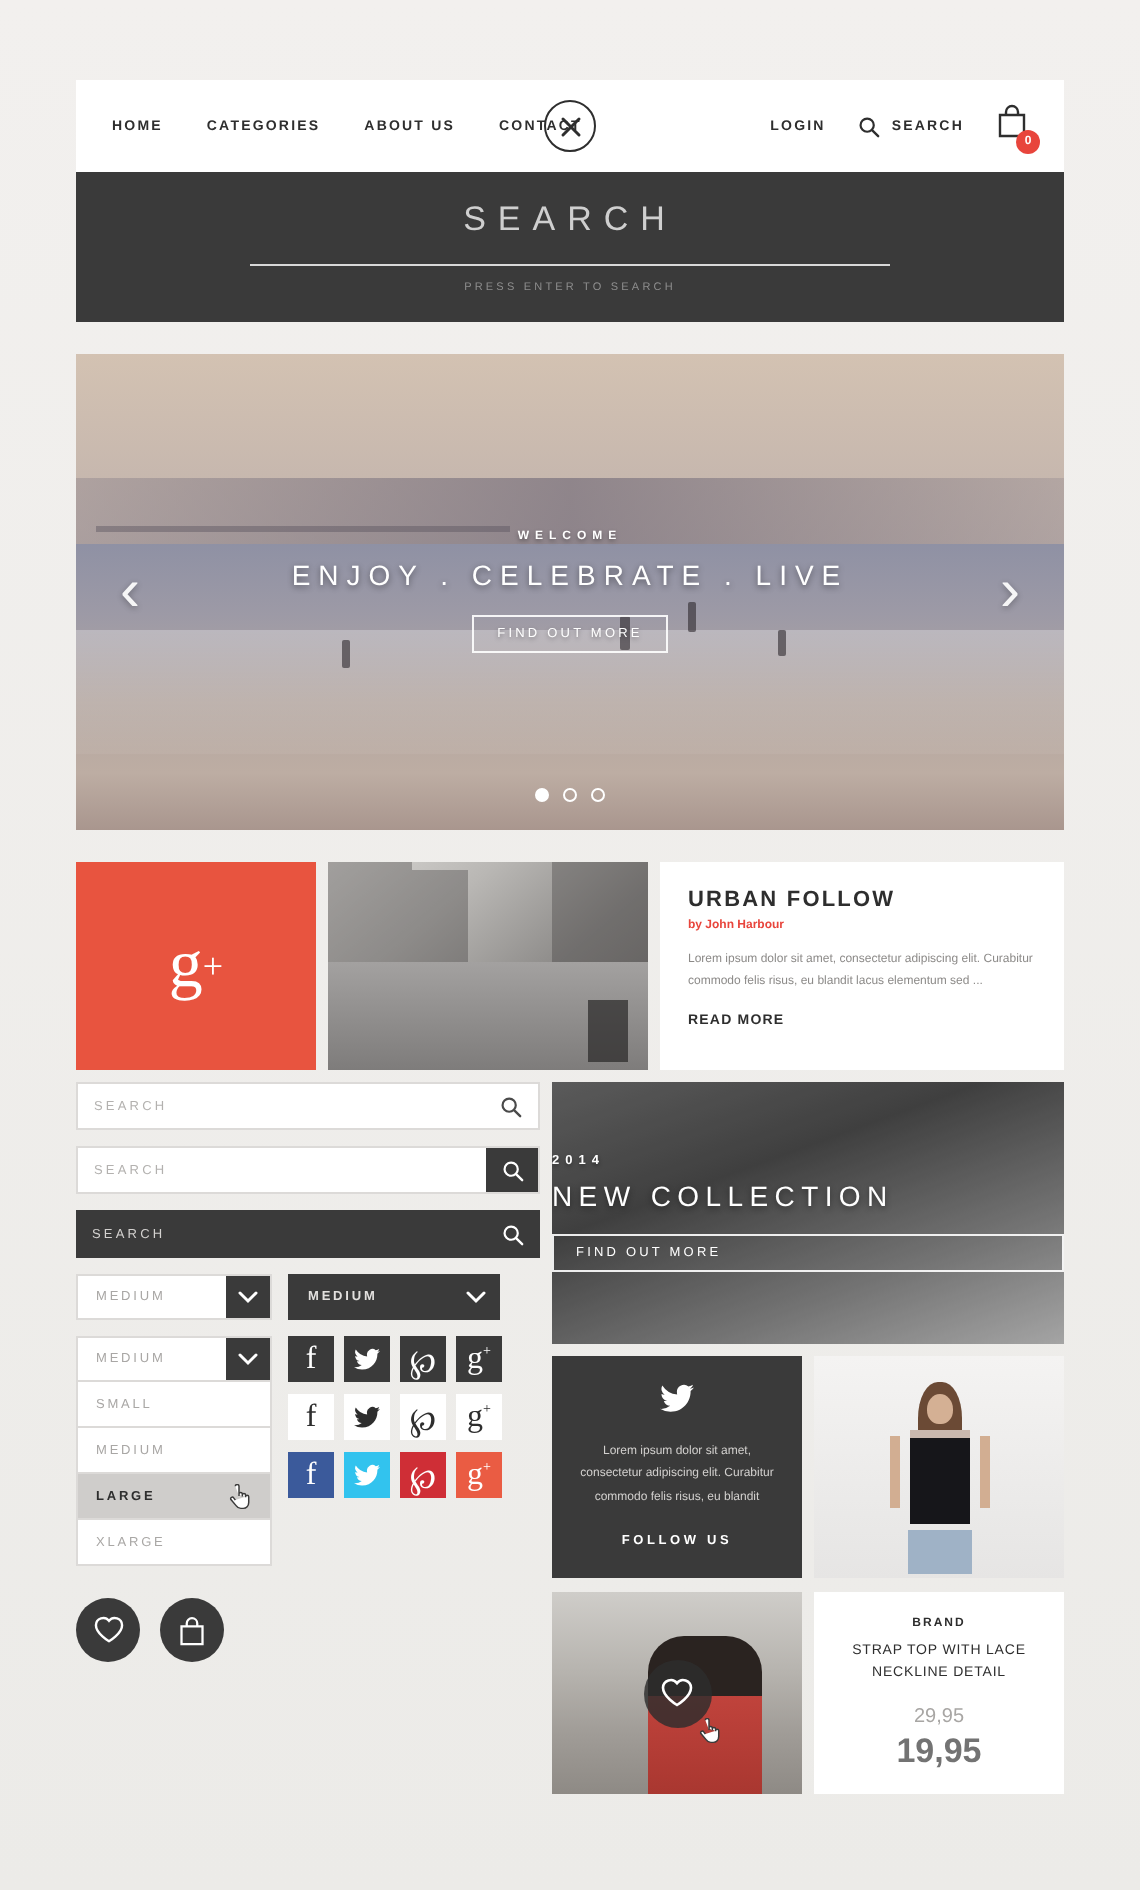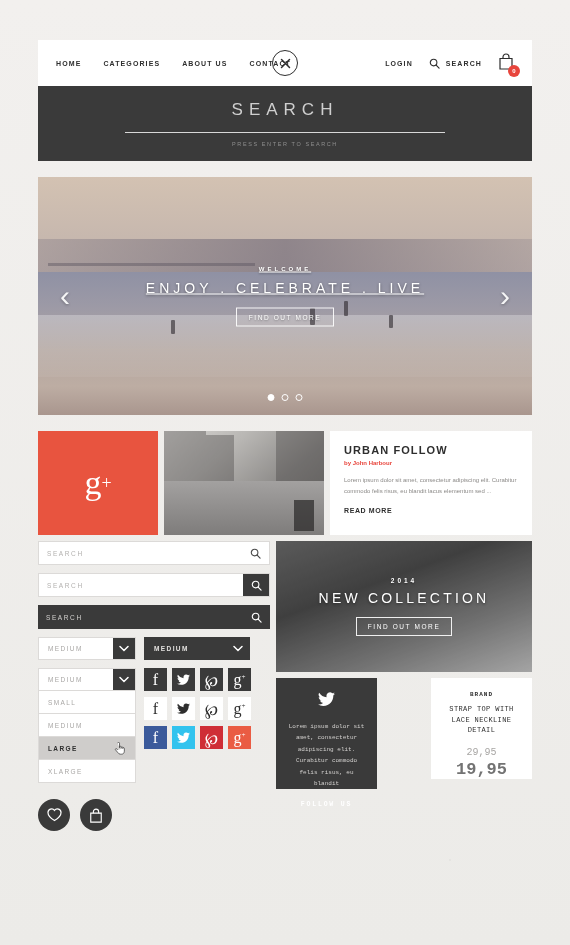--- a/index.html
+++ b/index.html
@@ -74,21 +74,21 @@
     background: linear-gradient(to right, rgba(150,140,145,.5), rgba(120,112,124,.7), rgba(150,140,145,.4)); }
   .hero-pier { position:absolute; left:2%; top:36%; width:42%; height:3px;
     background: rgba(90,85,95,.45); }
   .hero-sea { position:absolute; left:0; right:0; top:40%; bottom:0;
     background: linear-gradient(#8f91a4 0%, #9d9aa6 25%, #b3a6a0 55%, #bdada3 80%, #a9968e 100%); }
   .hero-foam { position:absolute; left:0; right:0; top:58%; height:26%;
     background: linear-gradient(rgba(255,255,255,.28), rgba(255,255,255,.05)); }
   .hero-fig { position:absolute; background: rgba(45,40,45,.6); border-radius:1px; }
   .hero-content {
     position: absolute; left: 0; right: 0; top: 50%; transform: translateY(-50%);
-    text-align: center; color: #fff; text-decoration: underline;
+    text-align: center; color: #fff;
   }
   .hero-welcome { font-size: 6px; letter-spacing: 3px; font-weight: bold; margin-bottom: 8px;
     text-shadow: 0 1px 2px rgba(0,0,0,.4); }
   .hero-title { font-size: 14px; letter-spacing: 4px; font-weight: 500;
     text-shadow: 0 1px 3px rgba(0,0,0,.45); }
   .hero-btn {
     display: inline-block; margin-top: 12px; border: 1px solid rgba(255,255,255,.9);
     padding: 5px 12px; font-size: 6.5px; letter-spacing: 1.6px; cursor: pointer;
     text-shadow: 0 1px 2px rgba(0,0,0,.35);
   }
@@ -206,30 +206,30 @@
     display: flex; align-items: center; justify-content: center; cursor: pointer;
   }
 
   
   .collection {
     height: 131px; position: relative; overflow: hidden;
     background: linear-gradient(160deg,#6f6f6f 0%, #4e4e4e 35%, #8c8c8c 70%, #c9c9c9 100%);
   }
   .coll-shade { position: absolute; inset: 0; background: rgba(0,0,0,.18); }
   .coll-content { position: absolute; inset: 0; display: flex; flex-direction: column;
-    align-items: center; justify-content: center; color: #fff; }
+    justify-content: center; color: #fff; }
   .coll-year { font-size: 6.5px; letter-spacing: 3px; font-weight: bold;
     text-shadow: 0 1px 2px rgba(0,0,0,.4); margin-bottom: 6px; }
   .coll-title { font-size: 14px; letter-spacing: 3.2px; font-weight: 500;
     text-shadow: 0 1px 3px rgba(0,0,0,.45); }
   .coll-btn { margin-top: 11px; border: 1px solid rgba(255,255,255,.9);
     padding: 5px 11px; font-size: 6.5px; letter-spacing: 1.6px; cursor: pointer; }
 
   .right-grid { display: flex; gap: 6px; margin-top: 6px; }
-  .rg-col { width: 50%; display: flex; gap: 24px; font-family: Liberation Mono, monospace; }
+  .rg-col { width: 50%; display: flex; flex-direction: column; gap: 7px; }
 
   .tw-card { background: #3a3a3a; padding: 14px 11px 13px; text-align: center; height: 111px; }
   .tw-body { font-size: 6px; line-height: 1.9; color: #d2d0ce; margin-top: 10px; }
   .tw-follow { font-size: 6.5px; letter-spacing: 1.8px; color: #fff; font-weight: bold;
     margin-top: 12px; cursor: pointer; }
 
   .model-card { background: #fff; height: 111px; position: relative; overflow: hidden;
     display: flex; align-items: flex-end; justify-content: center; }
   .model-bg { position:absolute; inset:0; background: linear-gradient(#f4f3f2,#e6e5e4); }
   .mdl { position: absolute; }

